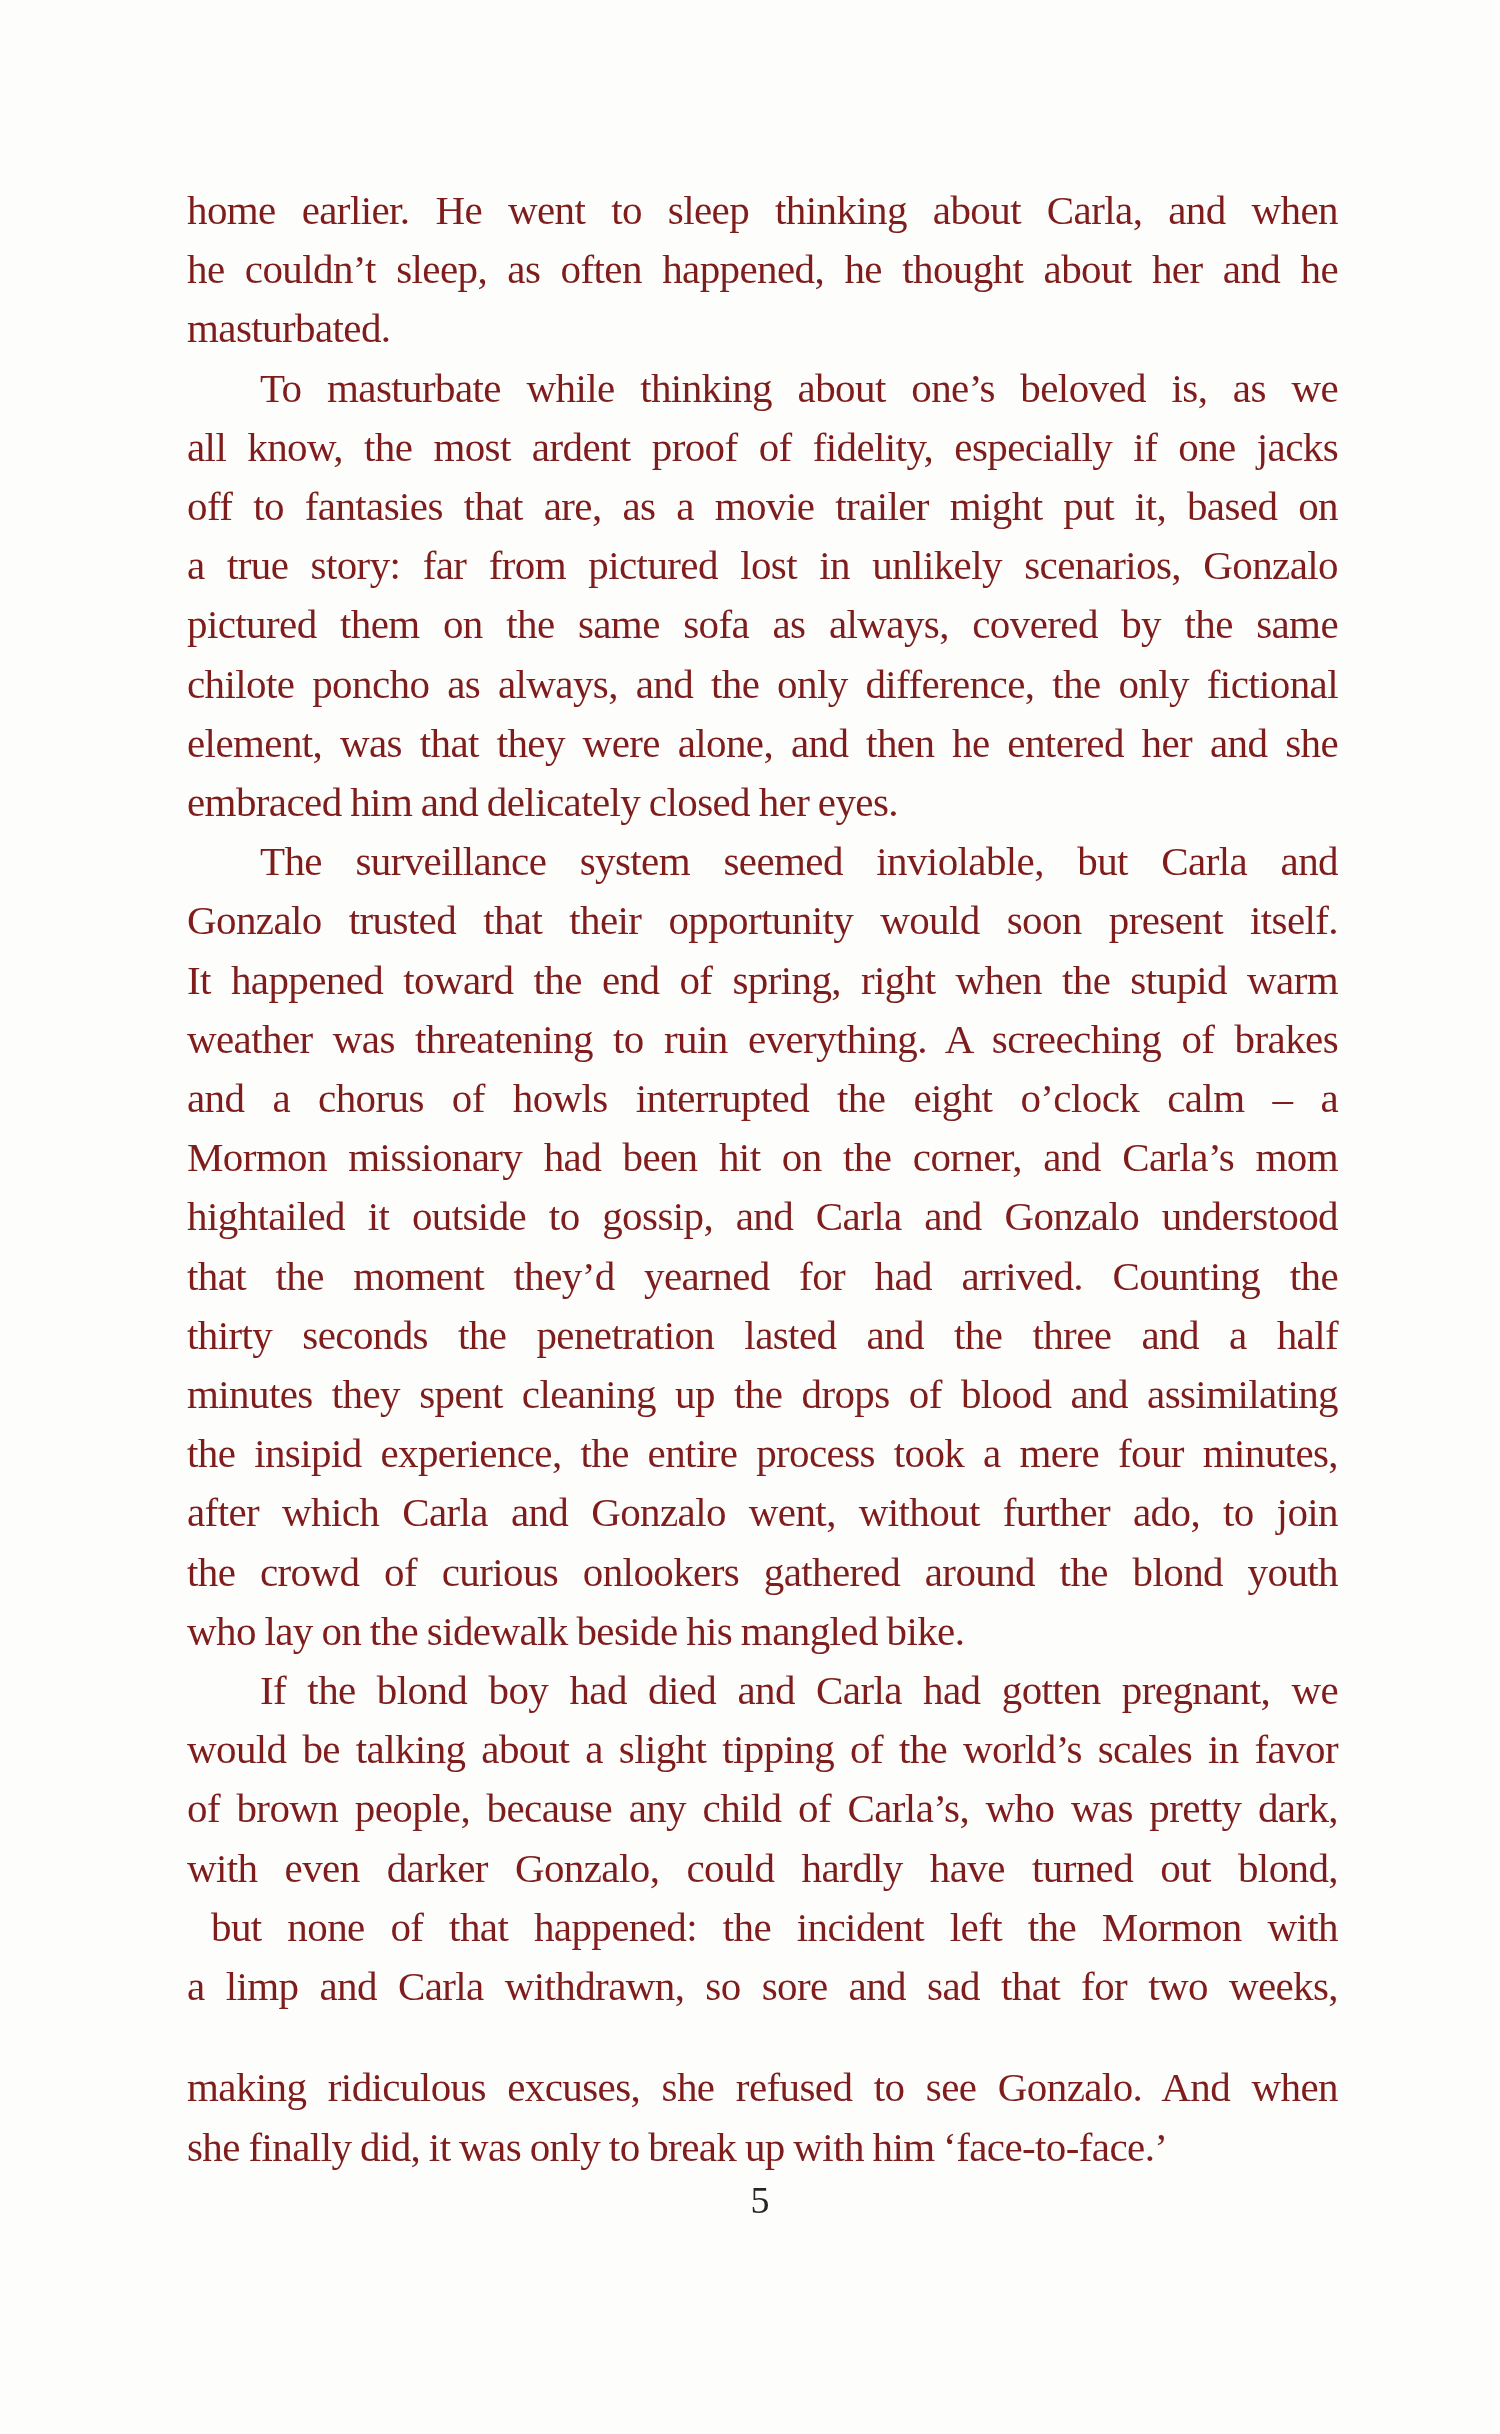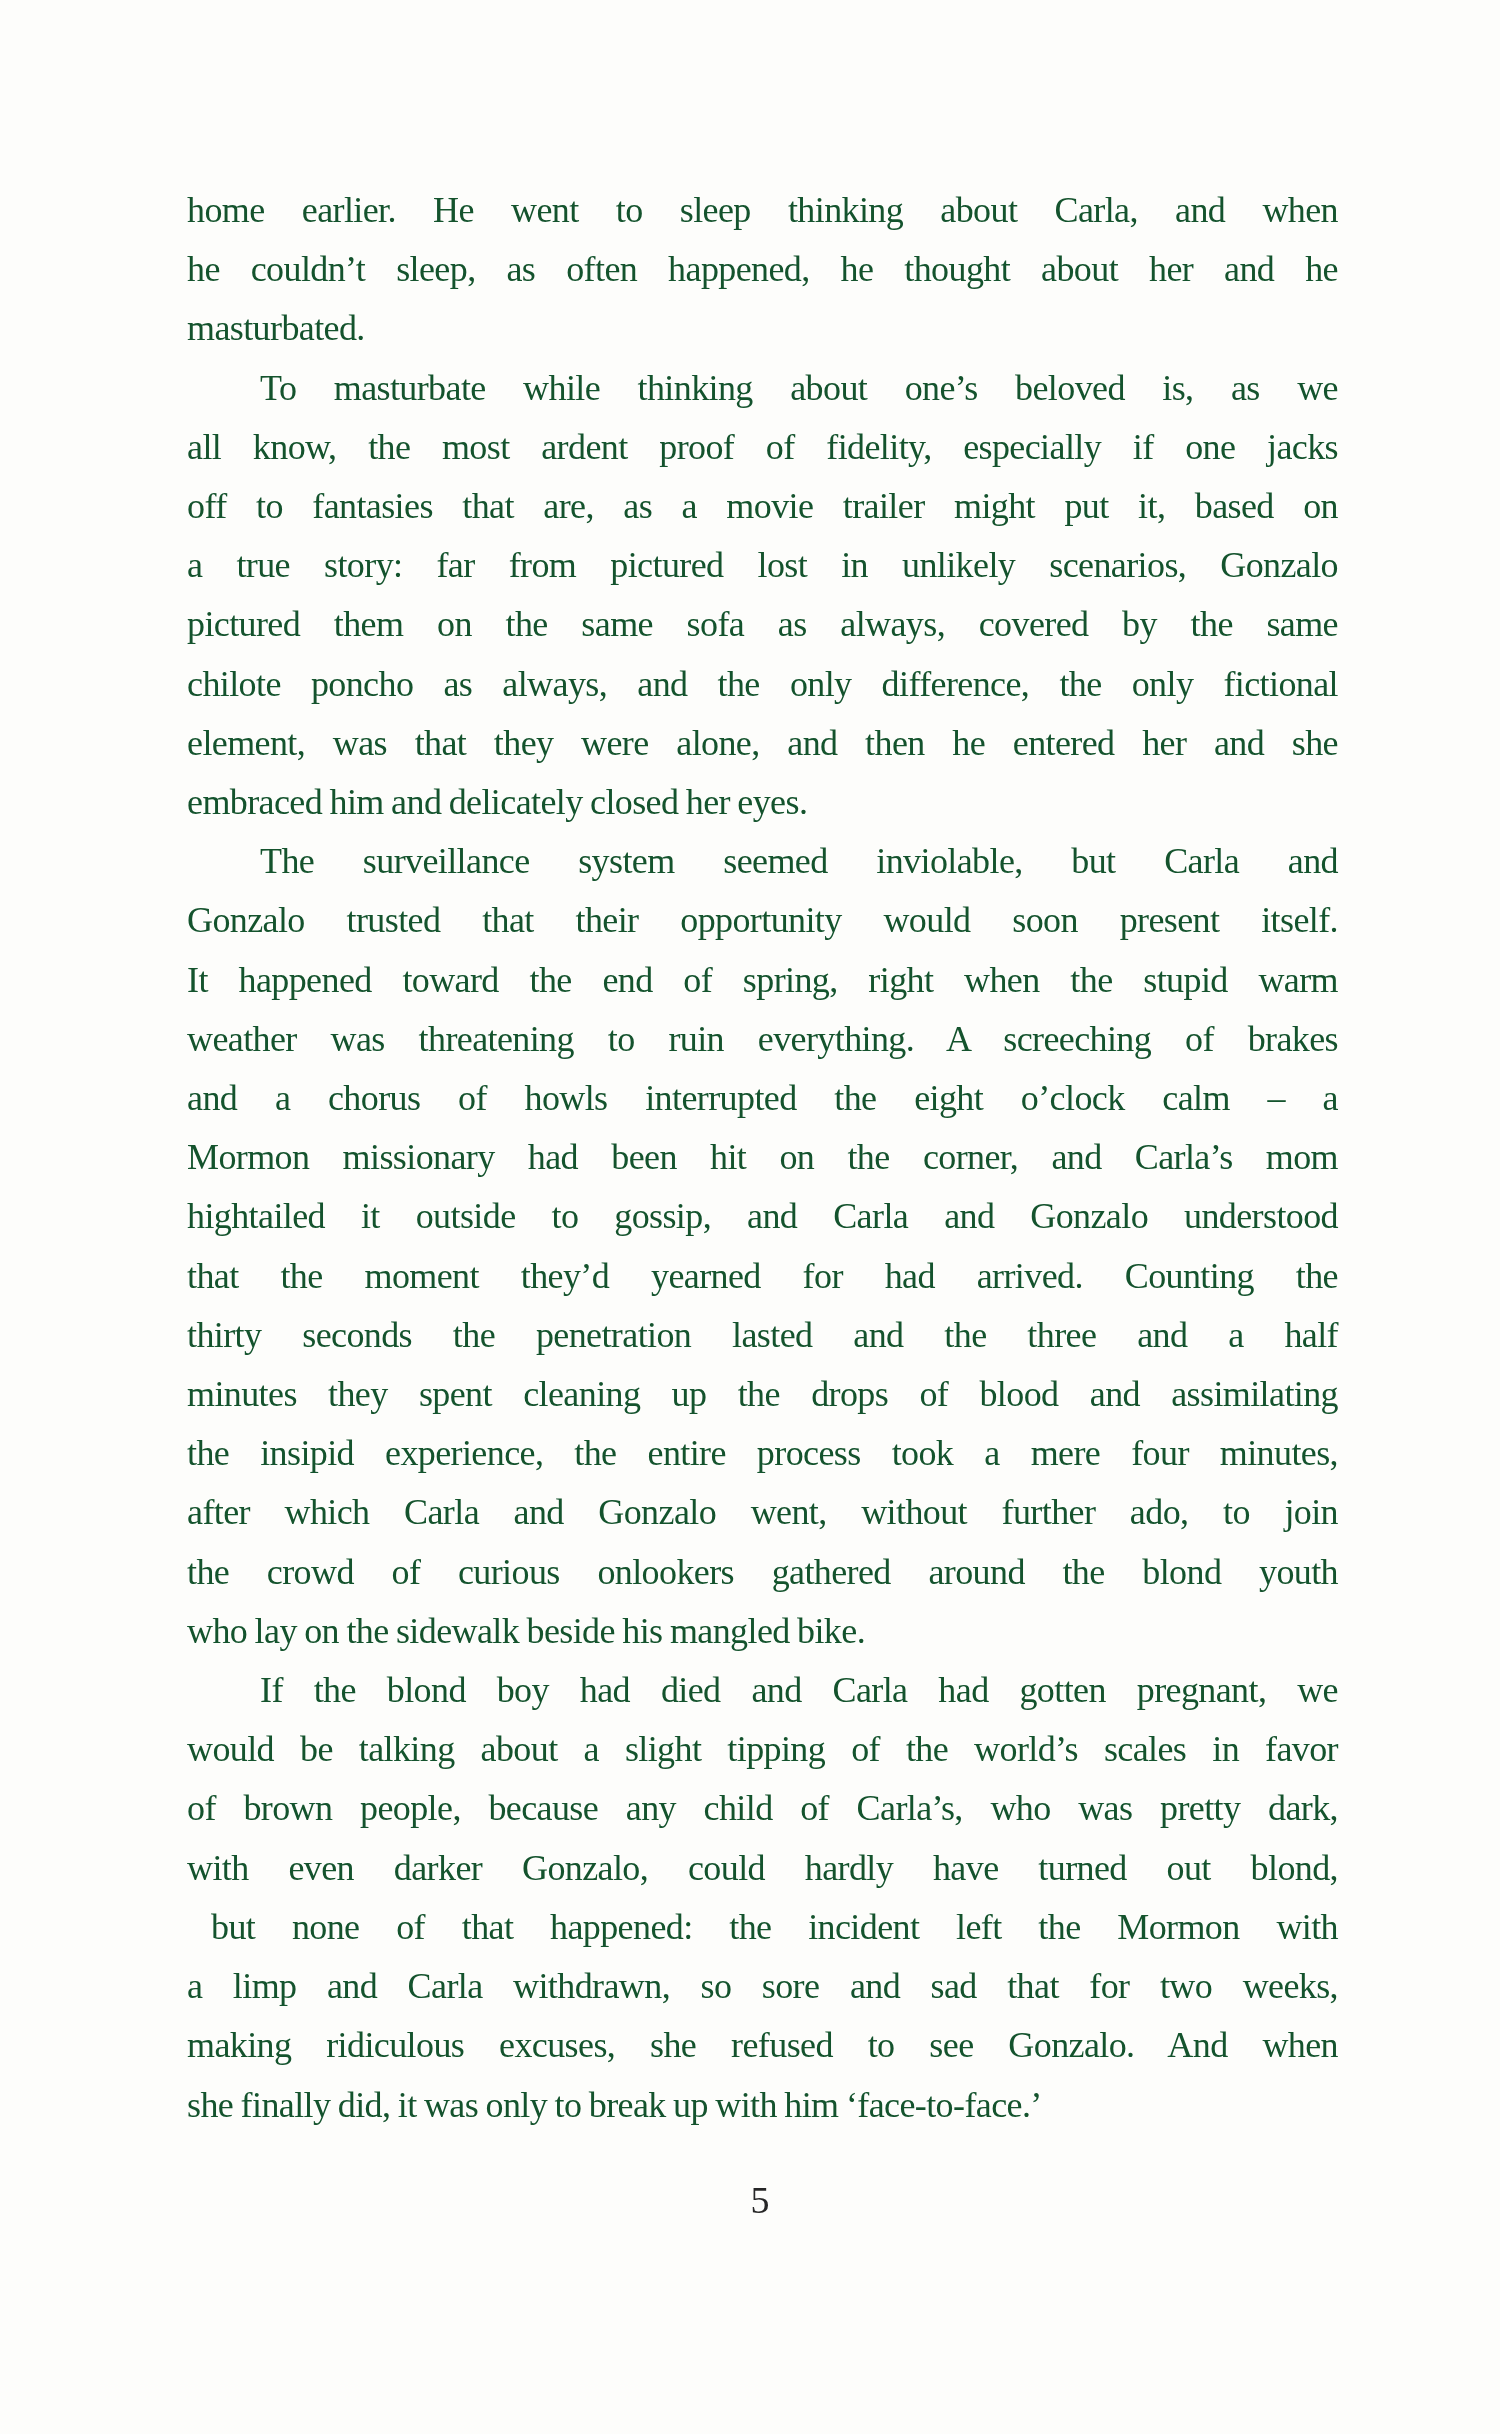--- a/index.html
+++ b/index.html
@@ -19,23 +19,23 @@
       width: 1500px;
       height: 2434px;
       background: #fdfdfb;
     }
     .text-block {
       position: absolute;
       left: 187px;
       top: 181px;
       width: 1151px;
       font-family: "Liberation Serif", "DejaVu Serif", serif;
-      font-size: 36px;
+      font-size: 41px;
       line-height: 59.2px;
-      color: #14532d;
+      color: #7f1d1d;
       letter-spacing: -0.6px;
       word-spacing: -1px;
     }
     .paragraph {
       margin: 0;
       padding: 0;
     }
     .line {
       display: block;
       white-space: nowrap;
@@ -103,20 +103,20 @@
       <span class="line last" style="white-space: nowrap; display: block;">who lay on the sidewalk beside his mangled bike.</span>
     </p>
 
     <p class="paragraph">
       <span class="line indent" style="white-space: nowrap; display: block;">If the blond boy had died and Carla had gotten pregnant, we</span>
       <span class="line" style="white-space: nowrap; display: block;">would be talking about a slight tipping of the world’s scales in favor</span>
       <span class="line" style="white-space: nowrap; display: block;">of brown people, because any child of Carla’s, who was pretty dark,</span>
       <span class="line" style="white-space: nowrap; display: block;">with even darker Gonzalo, could hardly have turned out blond,</span>
       <span class="line" style="white-space: nowrap; display: block; margin-left: 24px;">but none of that happened: the incident left the Mormon with</span>
       <span class="line" style="white-space: nowrap; display: block;">a limp and Carla withdrawn, so sore and sad that for two weeks,</span>
-      <span class="line" style="white-space: nowrap; display: block;">making ridiculous excuses, she refused to see Gonzalo. And when</span>
+      <span class="line" style="white-space: nowrap; display: block; margin-top: 42px;">making ridiculous excuses, she refused to see Gonzalo. And when</span>
       <span class="line last" style="white-space: nowrap; display: block;">she finally did, it was only to break up with him ‘face-to-face.’</span>
     </p>
 
   </div>
 
   <div class="page-number">5</div>
 </div>
 
 </body></html>

